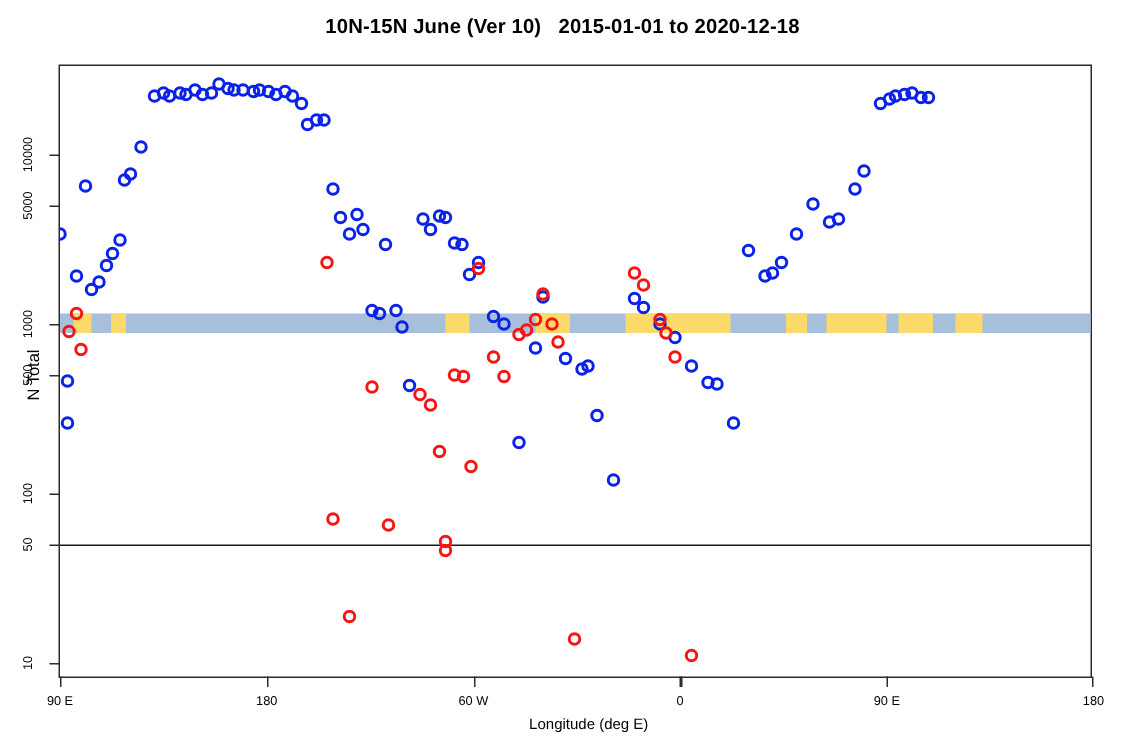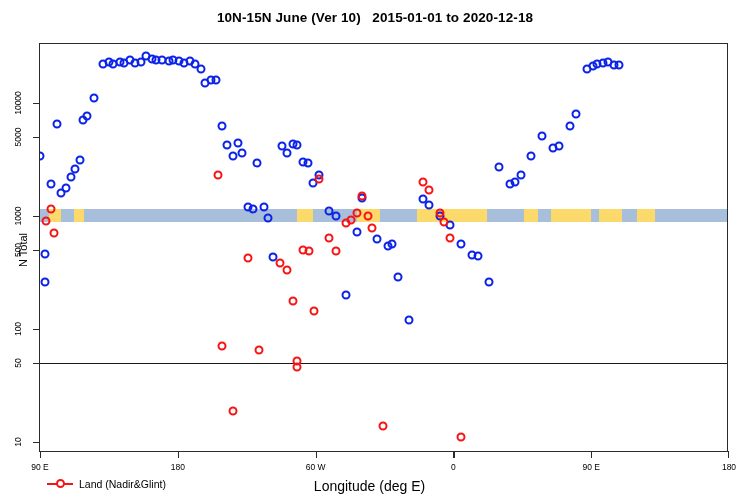--- a/index.html
+++ b/index.html
@@ -54,22 +54,22 @@
     position:absolute; font-size:8.5px; color:#000; white-space:nowrap;
     transform:translateX(-50%);
   }
 
   #y-axis-title {
     position:absolute; left:6px; top:50%; font-size:11px; color:#000;
     transform:translateY(-50%) rotate(-90deg); transform-origin:50% 50%;
     white-space:nowrap;
   }
   #x-axis-title {
-    position:absolute; left:25px; width:689px; top:478px; text-align:center;
-    font-size:14px; color:#000;
+    position:absolute; left:48px; width:689px; top:478px; text-align:center;
+    font-size:10px; color:#000;
   }
 
   #legend {
     position:absolute; left:44px; bottom:8px;
     background:#fff; padding:1px 3px;
   }
   .legend-row { display:flex; align-items:center; height:14px; }
   .legend-sym {
     position:relative; width:26px; height:12px; margin-right:6px;
     flex:0 0 auto;
@@ -251,21 +251,14 @@
       <div class="xlabtext" style="left: 275.6px; top: 418px;">60 W</div>
       <div class="xtick" style="left: 413.4px;"></div>
       <div class="xlabtext" style="left: 413.4px; top: 418px;">0</div>
       <div class="xtick" style="left: 551.2px;"></div>
       <div class="xlabtext" style="left: 551.2px; top: 418px;">90 E</div>
       <div class="xtick" style="left: 688px;"></div>
       <div class="xlabtext" style="left: 689px; top: 418px;">180</div>
     </div>
 
   <div id="legend">
-      <div class="legend-row">
-        <span class="legend-sym">
-          <span class="ln" style="background: rgb(247, 20, 20);"></span>
-          <span class="mk" style="border-color: rgb(247, 20, 20);"></span>
-        </span>
-        <span class="legend-label">Land (Nadir&amp;Glint)</span>
-      </div>
     </div>
 </div>
 
 </body></html>

